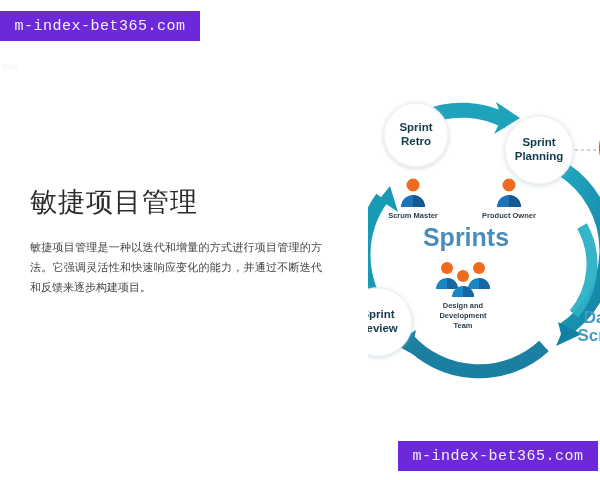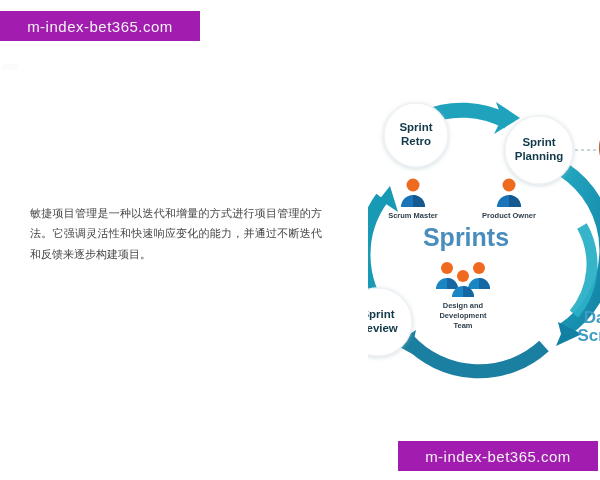--- a/index.html
+++ b/index.html
@@ -12,23 +12,23 @@
     height: 480px;
     background: #ffffff;
     font-family: "Liberation Sans", sans-serif;
     overflow: hidden;
     position: relative;
   }
 
   
   .watermark {
     position: absolute;
-    background: #a21caf;
+    background: #6d28d9;
     color: #f2f2f2;
-    font-family: Liberation Sans, sans-serif;
+    font-family: Liberation Mono, monospace;
     letter-spacing: 0.5px;
     display: flex;
     align-items: center;
     justify-content: center;
     white-space: nowrap;
   }
   .watermark-top {
     left: 0px;
     top: 11px;
     width: 200px;
@@ -93,20 +93,21 @@
   }
 </style>
 </head>
 <body>
 
 <div class="watermark watermark-top">m-index-bet365.com</div>
 
 <div class="faint-block"></div>
 
 <div class="text-col">
+  <h1 class="page-title">敏捷项目管理</h1>
   <p class="page-body">敏捷项目管理是一种以迭代和增量的方式进行项目管理的方法。它强调灵活性和快速响应变化的能力，并通过不断迭代和反馈来逐步构建项目。</p>
 </div>
 
 <div class="diagram">
   <svg width="248" height="340" viewBox="0 0 248 340" xmlns="http://www.w3.org/2000/svg">
     <defs>
       <linearGradient id="gradTeal" x1="0" y1="0" x2="1" y2="1">
         <stop offset="0%" stop-color="#22a7c0"></stop>
         <stop offset="100%" stop-color="#1280a3"></stop>
       </linearGradient>

